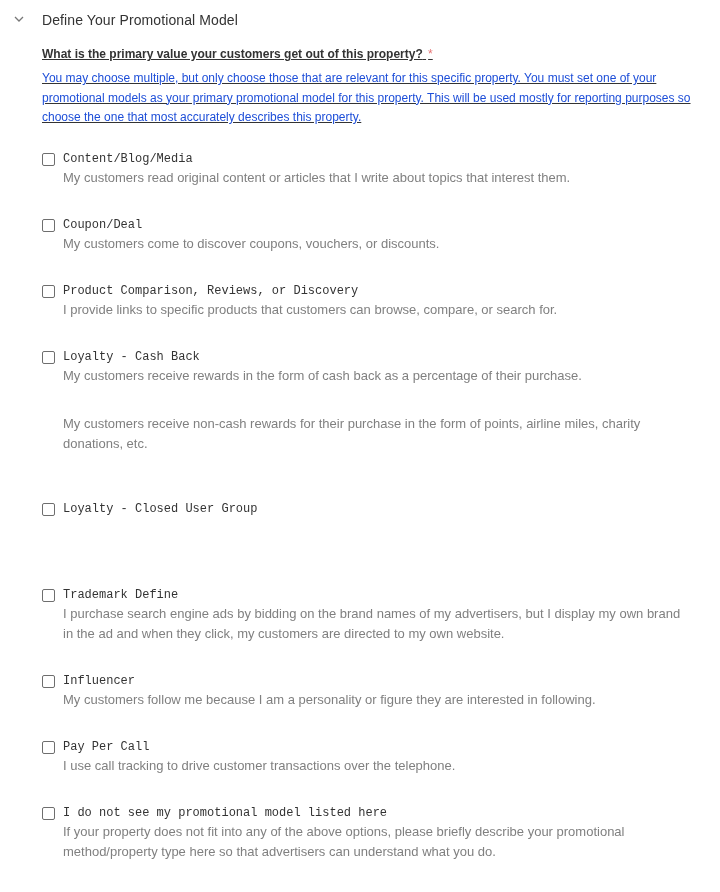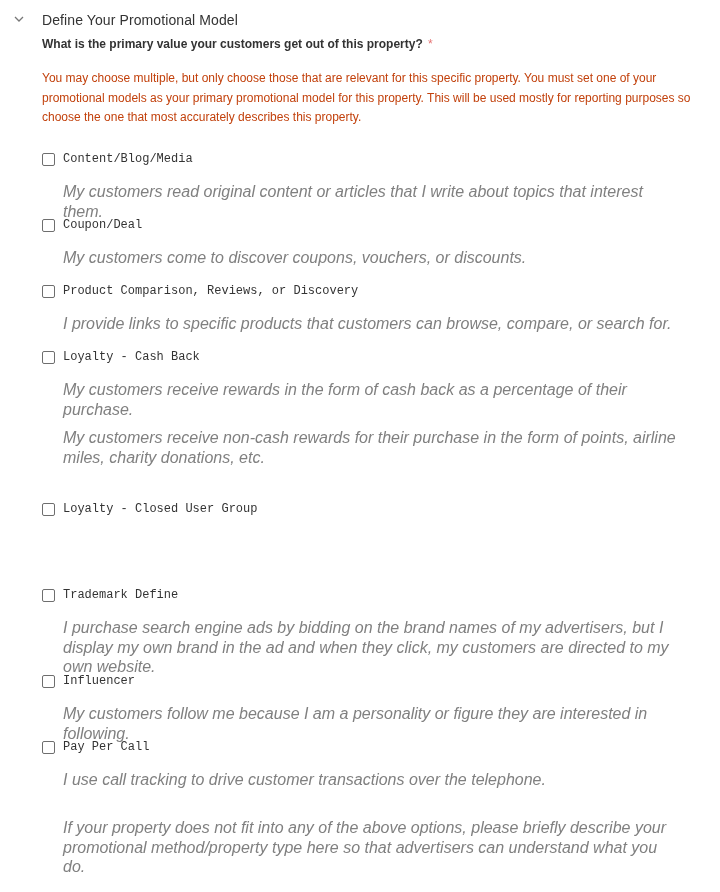--- a/index.html
+++ b/index.html
@@ -41,39 +41,40 @@
       left: 42px;
       top: 11px;
       font-size: 14px;
       color: #333333;
       line-height: 18px;
       letter-spacing: 0.1px;
     }
     .question {
       position: absolute;
       left: 42px;
-      top: 36px;
+      top: 46px;
       width: 650px;
+      text-decoration: underline;
     }
     .question-title {
       font-size: 12px;
       font-weight: bold;
       color: #333333;
       line-height: 17px;
     }
     .required-star {
       color: #e57373;
       font-weight: normal;
       margin-left: 2px;
     }
     .question-help {
       font-size: 12px;
-      color: #c2410c;
+      color: #1d4ed8;
       line-height: 19.5px;
-      margin-top: 16px;
+      margin-top: 6px;
     }
     .options {
       position: absolute;
       left: 42px;
       top: 150px;
       width: 640px;
     }
     .option {
       position: absolute;
       left: 0;
@@ -97,26 +98,25 @@
       cursor: pointer;
     }
     .option-label {
       font-size: 12px;
       color: #333333;
       line-height: 18px;
       cursor: pointer;
     }
     .option-desc {
       margin-left: 21px;
-      font-size: 16px;
+      font-size: 13px;
       color: #808080;
       line-height: 19.5px;
-      margin-top: 14px;
+      margin-top: 0;
       width: 620px;
-      font-style: italic;
     }
   </style>
 </head>
 <body>
 
 <div class="section-header">
   <span class="chevron">
     <svg width="10" height="6" viewBox="0 0 10 6">
       <polyline points="1,1 5,5 9,1" fill="none" stroke="#777" stroke-width="1.3"></polyline>
     </svg>
@@ -195,16 +195,20 @@
 
   <div class="option" style="top:588px;">
     <div class="option-row">
       <span class="checkbox"></span>
       <span class="option-label">Pay Per Call</span>
     </div>
     <div class="option-desc">I use call tracking to drive customer transactions over the telephone.</div>
   </div>
 
   <div class="option" style="top:654px;">
+    <div class="option-row">
+      <span class="checkbox"></span>
+      <span class="option-label">I do not see my promotional model listed here</span>
+    </div>
     <div class="option-desc">If your property does not fit into any of the above options, please briefly describe your promotional method/property type here so that advertisers can understand what you do.</div>
   </div>
 
 </div>
 
 </body></html>

